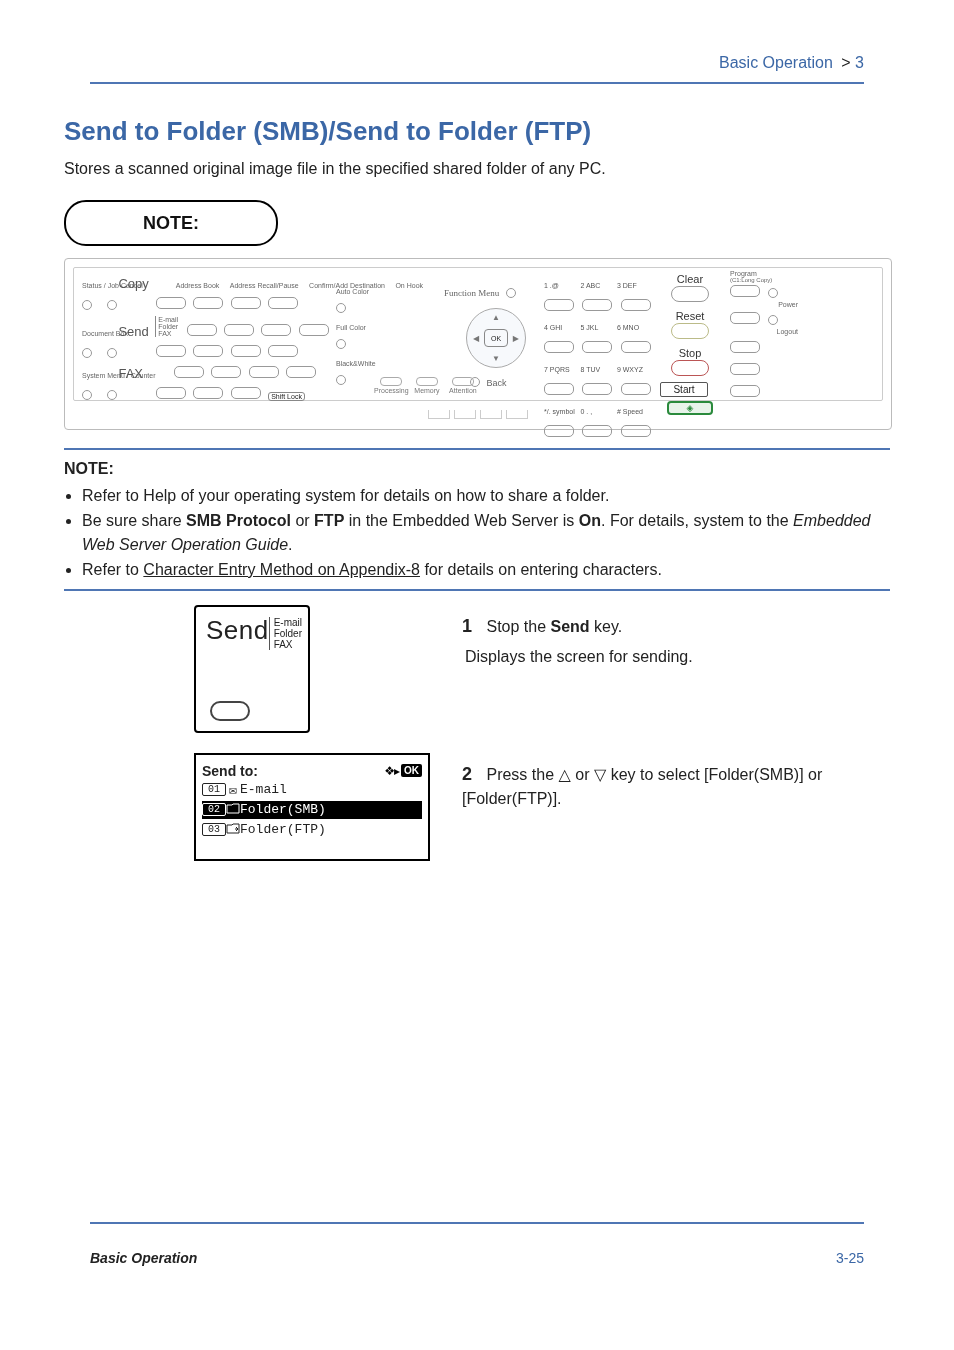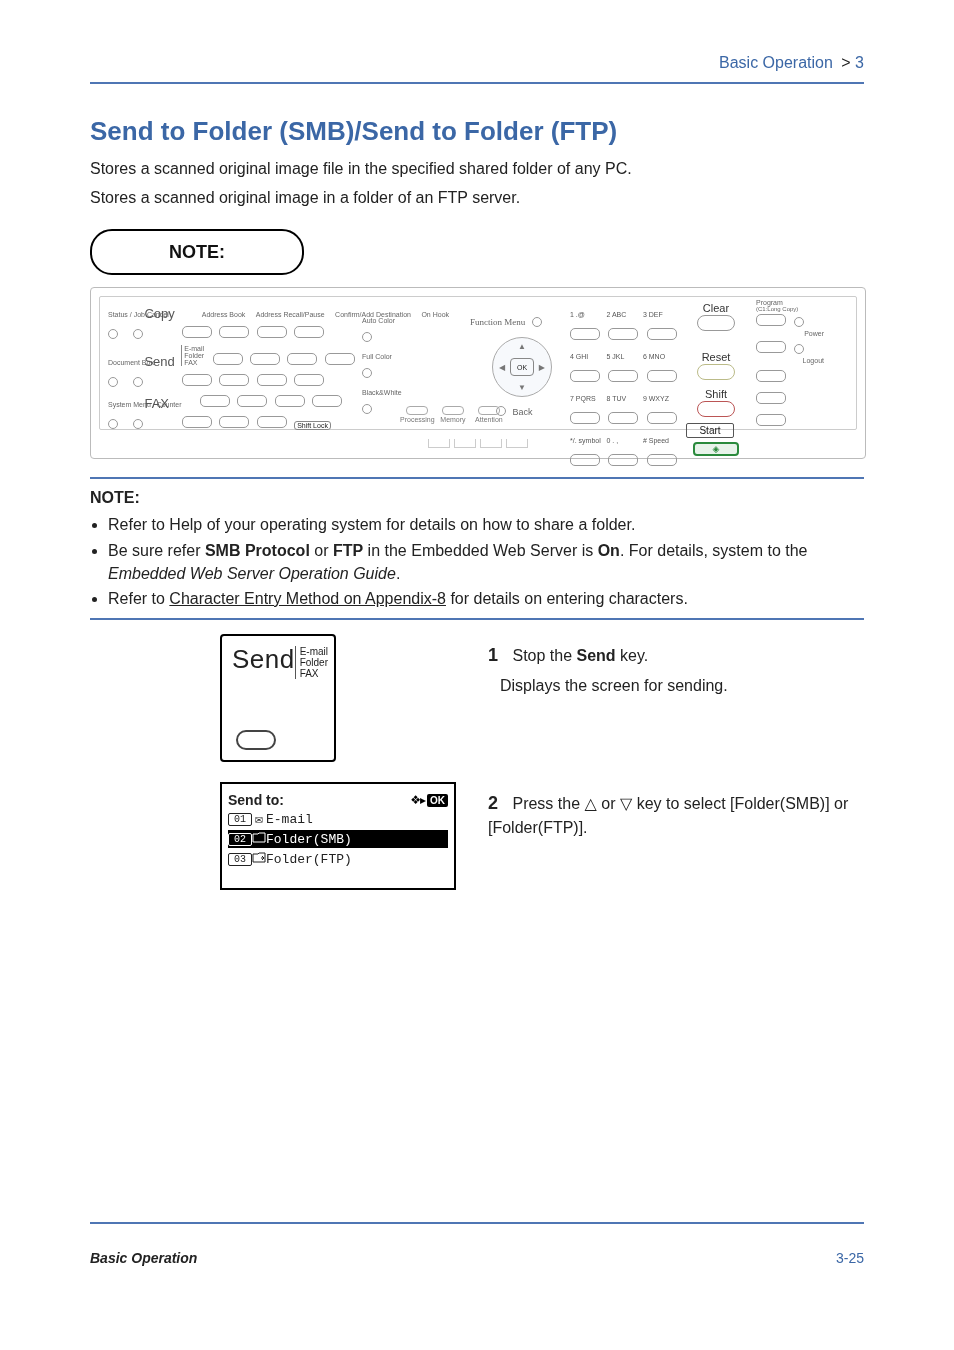--- a/index.html
+++ b/index.html
@@ -14,21 +14,21 @@
   body {
     width: var(--page-w);
     height: var(--page-h);
     font-family: Arial, Helvetica, sans-serif;
     color: var(--text);
     font-size: 16px;
     position: relative;
   }
   .page {
     position: absolute; inset: 0;
-    padding: 0 90px;
+    padding: 0 64px;
     box-sizing: border-box;
   }
   .top-rule {
     position: absolute; left:90px; right:90px; top:82px;
     height:2px; background:var(--hr-blue);
   }
   .header-right {
     position:absolute; top:54px; right:90px; text-align:right;
     font-size:16px;
   }
@@ -217,21 +217,20 @@
     &gt;
     <span class="header-page">3</span>
   </div>
   <div class="top-rule"></div>
 
   <div style="height:56px"></div>
 
   <h2 class="section-h">Send to Folder (SMB)/Send to Folder (FTP)</h2>
 
   <p class="bodytext">Stores a scanned original image file in the specified shared folder of any PC.</p>
-  <p class="bodytext">Stores a scanned original image in a folder of an FTP server.</p>
 
   <div class="note-pill">NOTE:</div>
 
   <div class="panel-image">
     <div class="panel-inner-top">
 
       <div class="cp-left cluster">
         <div class="blk line-row">
           <span class="tiny" style="display:inline-block;width:32px;line-height:1;">Status /
 Job Cancel</span>
@@ -375,23 +374,23 @@
         <div class="krow">
           <span class="key"></span>
           <span class="key"></span>
           <span class="key"></span>
         </div>
       </div>
 
       <div class="rightcol" style="left:586px; top:4px; width:60px; text-align:center;">
         <span class="big-label">Clear</span>
         <span class="pill-btn big"></span>
-        <span class="big-label" style="margin-top:16px">Reset</span>
+        <span class="big-label" style="margin-top:4px">Reset</span>
         <span class="pill-btn big" style="border-color:#bb8;"></span>
-        <span class="big-label" style="margin-top:4px">Shift</span>
+        <span class="big-label" style="margin-top:4px">Stop</span>
         <span class="pill-btn big" style="border-color:#b55;"></span>
         <span class="start-box">Start</span>
         <span class="green-box" style="margin-top:2px;">
           <span style="color:#2a8a3c">◈</span>
         </span>
       </div>
 
       <div class="rightcol" style="left:656px; top:2px; width:68px;">
         <div class="tiny">Program</div>
         <div class="tiny" style="font-size:6px">(C1:Long Copy)</div>
@@ -415,21 +414,21 @@
     <div class="panel-feet">
       <span></span><span></span><span></span><span></span>
     </div>
   </div>
 
   <div class="rule-under-note"></div>
   <div class="note-header">NOTE:</div>
   <ul class="bullets">
     <li>Refer to Help of your operating system for details on how to share a folder.</li>
     <li>
-      <span>Be sure refer </span><b>SMB Protocol</b><span> or </span><b>FTP</b><span> in the Embedded Web Server is </span><b>On</b><span>. For details, system to the </span><i>Embedded Web Server Operation Guide</i><span>.</span>
+      <span>Be sure share </span><b>SMB Protocol</b><span> or </span><b>FTP</b><span> in the Embedded Web Server is </span><b>On</b><span>. For details, system to the </span><i>Embedded Web Server Operation Guide</i><span>.</span>
     </li>
     <li>
       <span>Refer to </span><span class="underline-link">Character Entry Method on Appendix-8</span><span> for details on entering characters.</span>
     </li>
   </ul>
   <div class="rule-under-note2"></div>
 
   <div class="steps-area">
 
     <div class="step">
@@ -442,21 +441,21 @@
             <span>FAX</span>
           </span>
           <span class="keyoval"></span>
         </div>
       </div>
       <div class="step-right">
         <p class="bodytext">
           <span class="step-num">1</span>
           <span>Stop the </span><b>Send</b><span> key.</span>
         </p>
-        <p class="bodytext" style="margin-left:12px">Displays the screen for sending.</p>
+        <p class="bodytext" style="margin-left:3px">Displays the screen for sending.</p>
       </div>
     </div>
 
     <div class="step">
       <div class="step-left">
         <div class="lcd">
           <div class="titlebar">
             <span class="titletxt">Send to:</span>
             <span class="nav-arrows">❖▸</span>
             <span class="ok-badge">OK</span>

